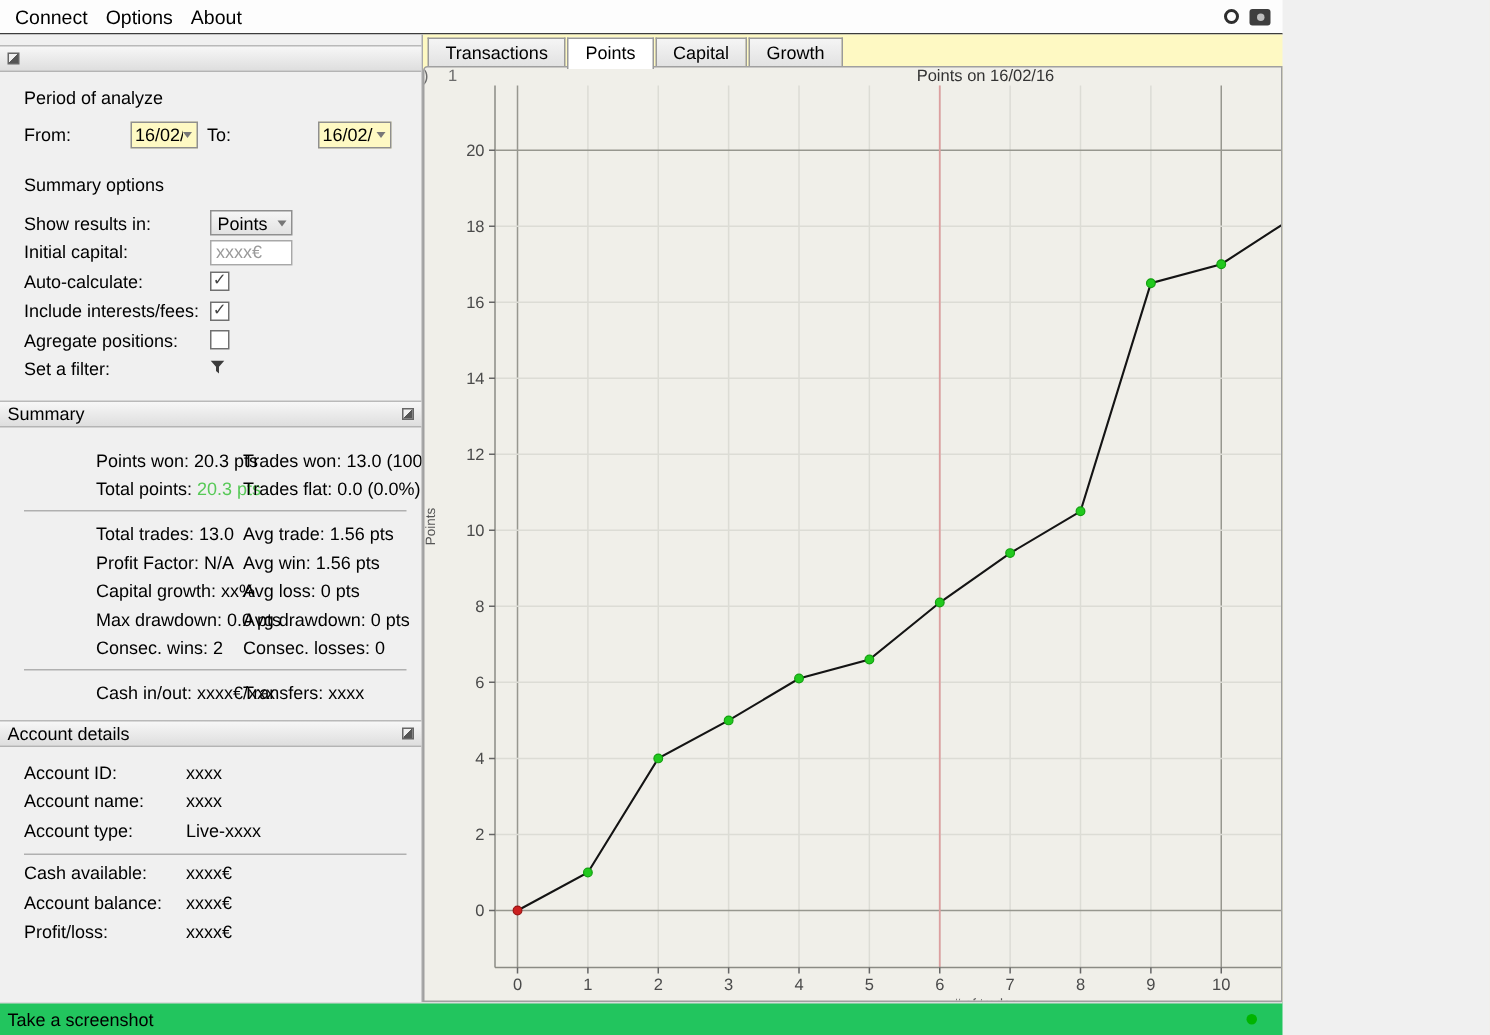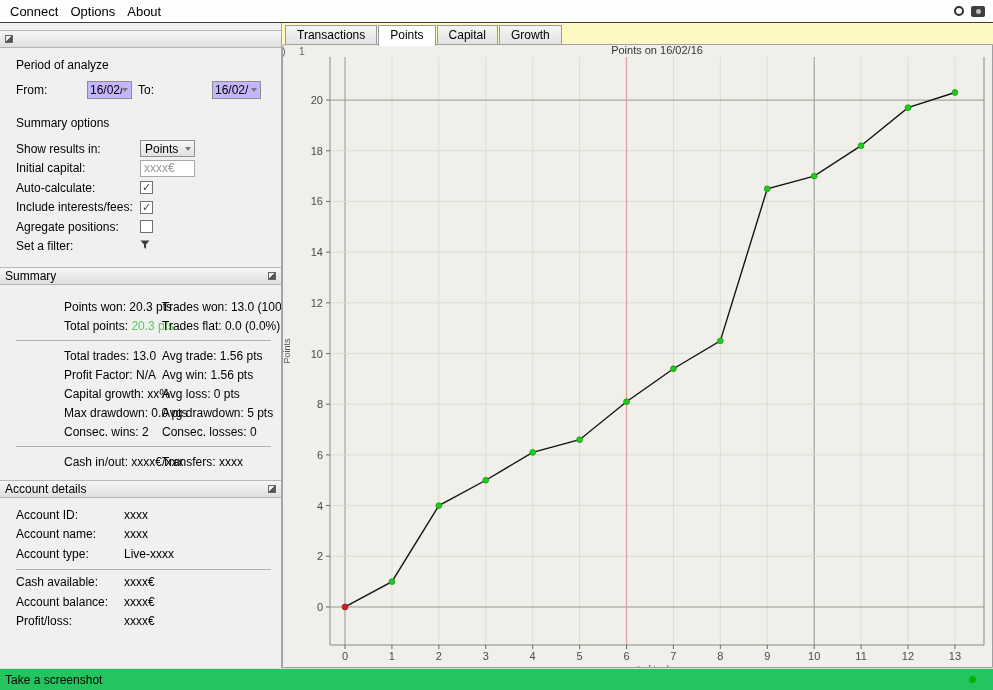--- a/index.html
+++ b/index.html
@@ -1,18 +1,18 @@
 <!DOCTYPE html>
 <html><head>
 <meta charset="utf-8">
 <style>
   * { margin:0; padding:0; box-sizing:border-box; }
   html,body { width:993px; height:690px; }
   body { font-family:"Liberation Sans", sans-serif; font-size:12px; color:#000; background:#f0f0f0; overflow:hidden; }
-  .app { width:993px; height:690px; display:flex; flex-direction:column; }
+  .app { width:855px; height:690px; display:flex; flex-direction:column; }
 
   
   .menubar { height:23px; background:#fdfdfd; border-bottom:1px solid #3c3c3c; display:flex; align-items:center; padding:0 4px; flex:0 0 auto; }
   .menu-item { padding:2px 6px; font-size:13px; cursor:default; }
   .menubar-spacer { flex:1; }
   .sync-icon { width:10px; height:10px; border:2px solid #2e2e2e; border-radius:50%; margin-right:7px; }
   .camera-icon { width:14px; height:11px; background:#3e3e3e; border-radius:2px; position:relative; margin-right:4px; }
   .camera-icon::after { content:""; position:absolute; left:4.5px; top:3px; width:5px; height:5px; border-radius:50%; background:#bdbdbd; }
 
   
@@ -20,21 +20,21 @@
 
   
   .left-panel { width:282px; flex:0 0 282px; background:#f0f0f0; border-right:1px solid #a8a8a8; padding-top:7px; overflow:hidden; }
   .panel-header { height:18px; background:linear-gradient(#f7f7f7,#dedede); border-top:1px solid #b9b9b9; border-bottom:1px solid #b4b4b4; display:flex; align-items:center; padding:0 5px; }
   .panel-header .hdr-label { flex:1; }
   .pin-icon { width:8px; height:8px; border:1px solid #666; background:linear-gradient(135deg,#f0f0f0 45%,#555 46%); }
   .group-label { margin:10px 0 9px 16px; }
   .period-row { display:flex; align-items:center; margin-left:16px; height:18px; }
   .lbl-from { width:71px; }
   .lbl-to { width:74px; margin-left:6px; }
-  .datecombo { width:45px; height:18px; background:#c4b5fd; border:1px solid #8f8f8f; display:flex; align-items:center; overflow:hidden; }
+  .datecombo { width:45px; height:18px; background:#fef9c3; border:1px solid #8f8f8f; display:flex; align-items:center; overflow:hidden; }
   .datecombo .dval { flex:1; padding-left:2px; white-space:nowrap; overflow:hidden; }
   .arrow-down { width:0; height:0; border-left:3px solid transparent; border-right:3px solid transparent; border-top:4px solid #777; margin:0 3px 0 0; flex:0 0 auto; }
   .opt-rows { margin-top:4px; }
   .opt-row { display:flex; align-items:center; height:19.5px; padding-left:16px; }
   .opt-label { width:124px; }
   .combo { width:55px; height:17px; border:1px solid #8f8f8f; background:linear-gradient(#f6f6f6,#e2e2e2); display:flex; align-items:center; }
   .combo .cval { flex:1; padding-left:4px; }
   .text-input { width:55px; height:17px; border:1px solid #a8a8a8; background:#fff; font-family:"Liberation Sans",sans-serif; font-size:12px; padding:0 3px; color:#000; }
   .text-input::placeholder { color:#9a9a9a; }
   .checkbox { width:13px; height:13px; border:1px solid #707070; background:#fff; font-size:11px; line-height:11px; text-align:center; color:#444; }
@@ -165,21 +165,21 @@
             <div class="sum-row">
               <span class="sum-left">Profit Factor: N/A</span>
               <span class="sum-right">Avg win: 1.56 pts</span>
             </div>
             <div class="sum-row">
               <span class="sum-left">Capital growth: xx%</span>
               <span class="sum-right">Avg loss: 0 pts</span>
             </div>
             <div class="sum-row">
               <span class="sum-left">Max drawdown: 0.0 pts</span>
-              <span class="sum-right">Avg drawdown: 5 pts</span>
+              <span class="sum-right">Avg drawdown: 0 pts</span>
             </div>
             <div class="sum-row">
               <span class="sum-left">Consec. wins: 2</span>
               <span class="sum-right">Consec. losses: 0</span>
             </div>
           </div>
           <div class="sum-section">
             <div class="sum-row">
               <span class="sum-left">Cash in/out: xxxx€/xxx</span>
               <span class="sum-right">Transfers: xxxx</span>

